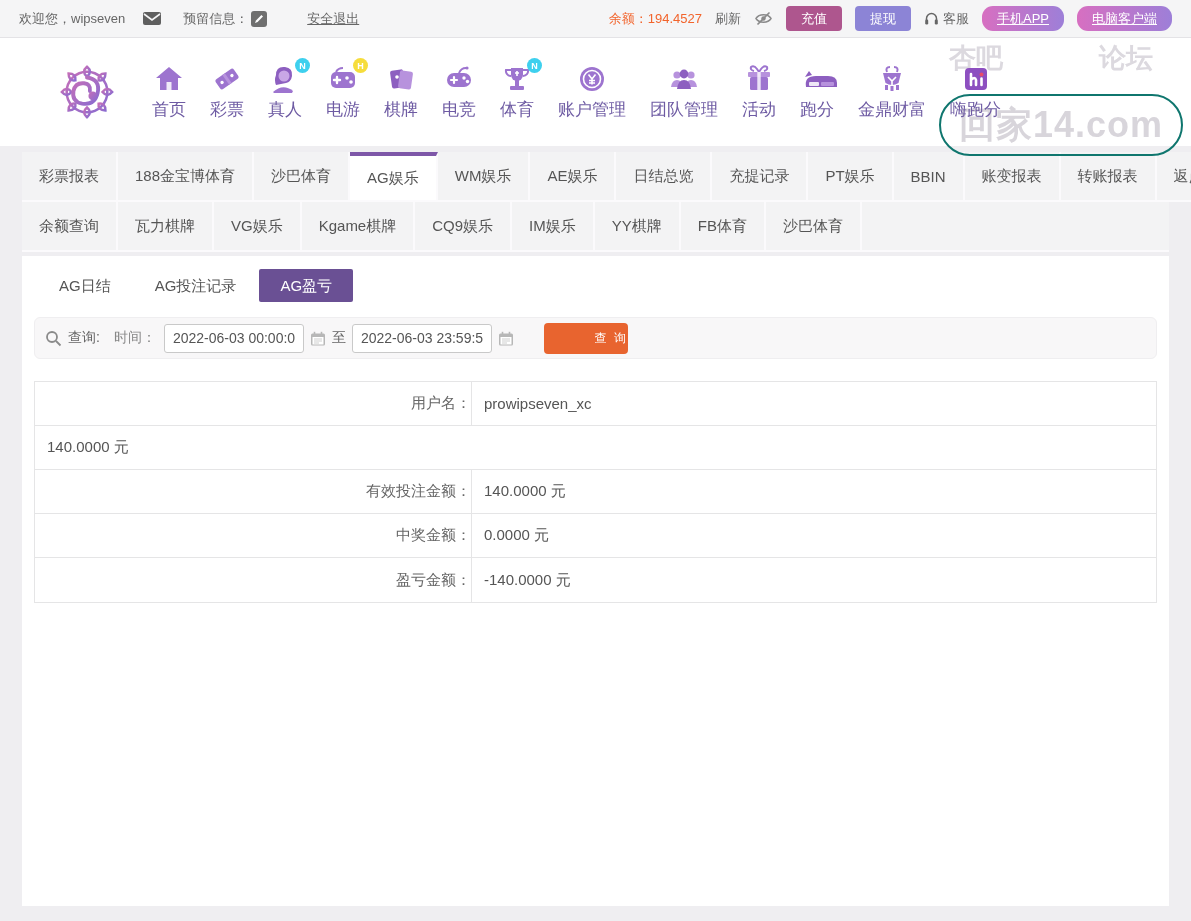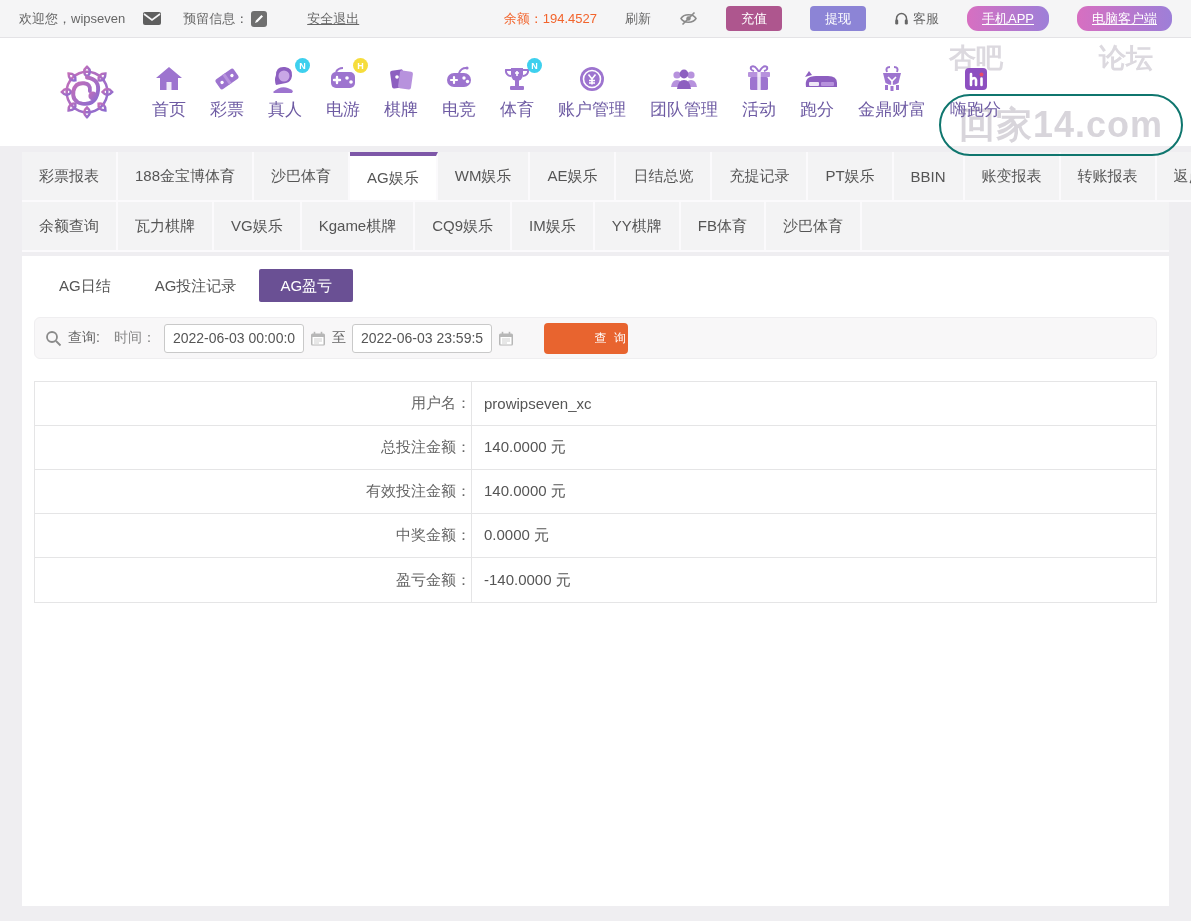--- a/index.html
+++ b/index.html
@@ -12,21 +12,21 @@
   .topbar {
     height:38px; background:#f5f5f6; border-bottom:1px solid #e4e3e6;
     display:flex; align-items:center; padding:0 19px; font-size:13px; color:#666;
   }
   .tb-left { display:flex; align-items:center; }
   .envelope { margin-left:18px; display:flex; cursor:pointer; }
   .reserved { margin-left:22px; }
   .pencil-box { width:16px; height:16px; background:#6f6f6f; border-radius:3px;
     display:flex; align-items:center; justify-content:center; margin-left:3px; cursor:pointer; }
   .logout { margin-left:40px; text-decoration:underline; color:#666; cursor:pointer; }
-  .tb-right { margin-left:auto; display:flex; align-items:center; gap:28px; }
+  .tb-right { margin-left:auto; display:flex; align-items:center; gap:13px; }
   .balance { color:#f2642c; }
   .refresh { color:#666; cursor:pointer; }
   .eye { display:flex; cursor:pointer; }
   .btn { height:25px; padding:0 15px; border:none; border-radius:4px; color:#fff;
     font-size:13px; display:flex; align-items:center; cursor:pointer;
     font-family:inherit; }
   .btn-recharge { background:#ae568e; }
   .btn-withdraw { background:#8c84d6; }
   .service { display:flex; align-items:center; gap:4px; color:#666; cursor:pointer; }
   .btn-grad { background:linear-gradient(90deg,#d76fc1,#9d7fd8); border-radius:11px;text-decoration:underline; }
@@ -384,21 +384,20 @@
     </span>
     <button class="q-btn">查 询</button>
   </div>
 
   <div class="rtable">
     <div class="rrow">
       <div class="rlabel">用户名：</div>
       <div class="rvalue">prowipseven_xc</div>
     </div>
     <div class="rrow">
-      <div class="rlabel">总投注金额：</div>
       <div class="rvalue">140.0000 元</div>
     </div>
     <div class="rrow">
       <div class="rlabel">有效投注金额：</div>
       <div class="rvalue">140.0000 元</div>
     </div>
     <div class="rrow">
       <div class="rlabel">中奖金额：</div>
       <div class="rvalue">0.0000 元</div>
     </div>

